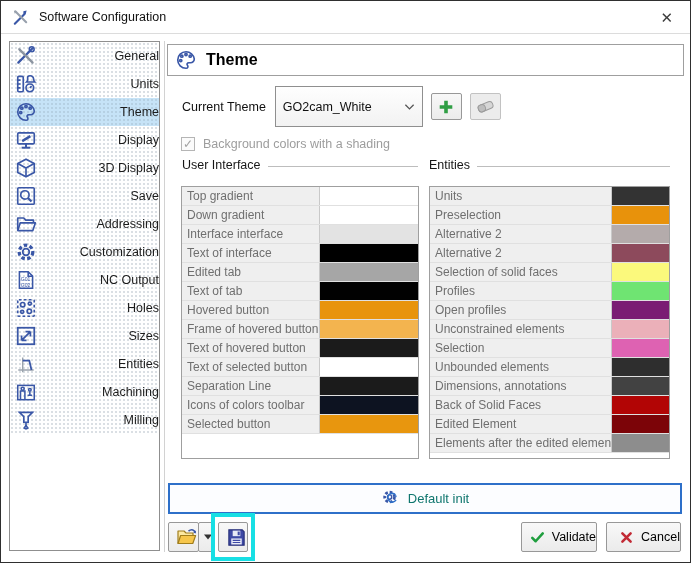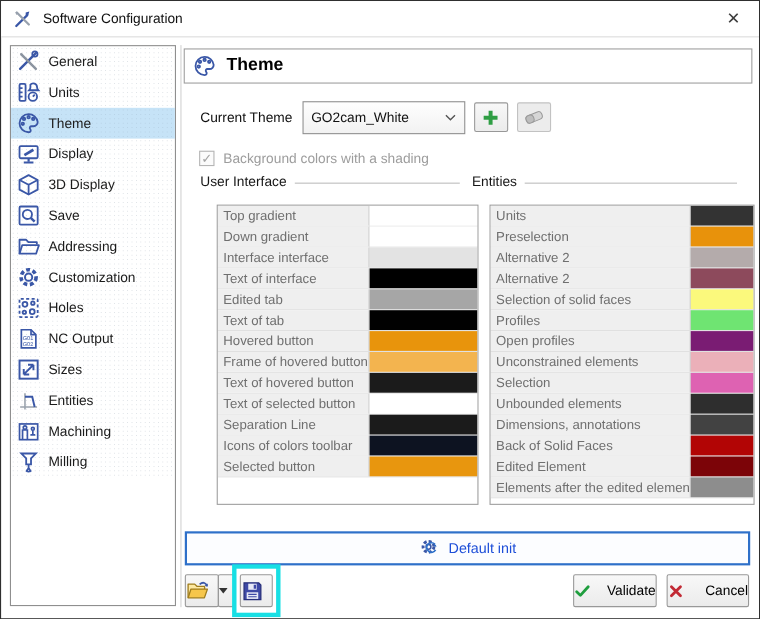--- a/index.html
+++ b/index.html
@@ -14,38 +14,38 @@
     padding:0 12px 0 10px;border-bottom:1px solid #dcdcdc;box-sizing:border-box;background:#fff;}
   .title-icon{width:19px;height:19px;}
   .title-text{margin-left:9px;font-size:12.5px;color:#101010;}
   .close-btn{margin-left:auto;font-size:15px;color:#3d3d3d;line-height:1;padding:2px 5px;}
 
   
   .sidebar{position:absolute;left:8px;top:40px;width:151px;height:510px;box-sizing:border-box;
     border:1px solid #8f8f8f;background:#fff;}
   .sidebar-items{background-image:radial-gradient(circle,#d8dde2 .7px,rgba(0,0,0,0) .8px);
     background-size:4px 4px;}
-  .side-item{height:28px;display:flex;align-items:center;padding-left:5px;gap:7px;}
+  .side-item{height:28px;display:flex;align-items:center;padding-left:5px;gap:7px;justify-content:space-between;}
   .side-item .icn{width:22px;height:22px;flex:0 0 auto;}
   .side-item.selected{background-color:#c6e3f7;
     background-image:radial-gradient(circle,#b4cfe2 .7px,rgba(0,0,0,0) .8px);background-size:4px 4px;}
   .side-label{font-size:12.5px;color:#1b1b1b;white-space:nowrap;}
 
   .vline{position:absolute;left:163px;top:40px;width:1px;height:511px;background:#d2d2d2;}
 
   
   .theme-header{position:absolute;left:166px;top:43px;width:517px;height:32px;box-sizing:border-box;
     border:1px solid #9f9f9f;display:flex;align-items:center;padding-left:7px;gap:9px;background:#fff;}
   .theme-header .icn{width:22px;height:22px;}
   .theme-title{font-size:16px;font-weight:bold;color:#000;}
 
   
   .ct-row{position:absolute;left:181px;top:92px;height:27px;display:flex;align-items:center;}
   .ct-label{font-size:12.5px;color:#101010;margin-right:9px;}
-  .select{width:148px;height:30px;box-sizing:border-box;border:1px solid #8f8f8f;
+  .select{width:148px;height:41px;box-sizing:border-box;border:1px solid #8f8f8f;
     background:linear-gradient(#fefefe,#f2f2f2);display:flex;align-items:center;padding:0 7px;}
   .select-value{font-size:12.5px;color:#101010;flex:1;}
   .sel-chev{width:11px;height:8px;}
   .btn-sq{width:31px;height:27px;margin-left:8px;box-sizing:border-box;border:1px solid #989898;
     background:linear-gradient(#f8f8f8,#ebebeb);border-radius:2px;
     display:flex;align-items:center;justify-content:center;}
   .btn-sq.disabled{background:#ececec;border-color:#c2c2c2;}
 
   
   .shading-row{position:absolute;left:180px;top:136px;display:flex;align-items:center;gap:8px;}
@@ -56,40 +56,40 @@
 
   
   .group-hd{position:absolute;top:157px;display:flex;align-items:center;}
   #group-ui{left:181px;width:236px;}
   #group-entities{left:428px;width:241px;}
   .group-title{font-size:12.5px;color:#161616;white-space:nowrap;}
   .group-line{flex:1;height:1px;background:#bdbdbd;margin-left:7px;margin-top:2px;}
 
   
   .color-list{position:absolute;top:185px;height:273px;box-sizing:border-box;border:1px solid #9f9f9f;
-    background:#fff;overflow:hidden;margin-left:16px;}
+    background:#fff;overflow:hidden;}
   #ui-list{left:180px;width:238px;}
   #entities-list{left:428px;width:241px;}
   .crow{height:19px;display:flex;border-bottom:1px solid #e0e0e0;box-sizing:border-box;}
   .clabel{flex:1;background:#efefef;border-right:1px solid #c9c9c9;font-size:12px;color:#6f6f6f;
     line-height:18px;padding-left:5px;white-space:nowrap;overflow:hidden;}
   .cswatch{flex:0 0 auto;}
   #ui-list .cswatch{width:98px;}
   #entities-list .cswatch{width:57px;}
 
   
   .default-init{position:absolute;left:167px;top:482px;width:514px;height:31px;box-sizing:border-box;
     border:2px solid #2e70c9;background:#fcfdff;display:flex;align-items:center;justify-content:center;gap:8px;}
   .default-init .icn{width:19px;height:19px;}
-  .di-label{font-size:13px;color:#1d4ed8;}
+  .di-label{font-size:13px;color:#0f766e;}
 
   
   .btn{position:absolute;box-sizing:border-box;border:1px solid #989898;
     background:linear-gradient(#f8f8f8,#ebebeb);border-radius:2px;
-    display:flex;align-items:center;justify-content:space-between;}
+    display:flex;align-items:center;justify-content:flex-end;}
   .folder-btn{left:167px;top:521px;width:31px;height:30px;}
   .folder-btn .icn{width:22px;height:20px;}
   .folder-arrow{left:197px;top:521px;width:15px;height:30px;}
   .folder-arrow .icn{width:8px;height:6px;}
   .cyan-box{position:absolute;left:210px;top:512px;width:44px;height:48px;box-sizing:border-box;
     border:4px solid #17dfe4;}
   .save-btn{left:217px;top:521px;width:30px;height:30px;}
   .save-btn .icn{width:21px;height:21px;}
   .validate-btn{left:520px;top:521px;width:76px;height:30px;gap:7px;font-size:12.5px;color:#000;}
   .cancel-btn{left:605px;top:521px;width:75px;height:30px;gap:7px;font-size:12.5px;color:#000;}
@@ -193,40 +193,40 @@
           <span class="icn">
             <svg viewBox="0 0 20 20" fill="none" stroke="#3a57a7">
               <circle cx="10" cy="10" r="6.2" stroke-width="3" stroke-dasharray="3.2 2.2"></circle>
               <circle cx="10" cy="10" r="3" stroke-width="1.6"></circle>
             </svg>
           </span>
           <span class="side-label">Customization</span>
         </div>
         <div class="side-item">
           <span class="icn">
+            <svg viewBox="0 0 20 20" fill="none" stroke="#3a57a7" stroke-width="1.4">
+              <path d="M4 2.5 h8 l4 4 V17.5 H4 z"></path>
+              <path d="M12 2.5 V6.5 h4"></path>
+              <text x="5.2" y="11" font-size="4.6" fill="#3a57a7" stroke="none" font-family="sans-serif">G01</text>
+              <text x="5.2" y="16" font-size="4.6" fill="#3a57a7" stroke="none" font-family="sans-serif">G02</text>
+            </svg>
+          </span>
+          <span class="side-label">NC Output</span>
+        </div>
+        <div class="side-item">
+          <span class="icn">
             <svg viewBox="0 0 20 20" fill="none" stroke="#3a57a7" stroke-width="1.5">
               <rect x="2.5" y="2.5" width="15" height="15" rx="1" stroke-dasharray="2.5 2"></rect>
               <circle cx="7" cy="7" r="2"></circle>
               <circle cx="13.5" cy="6" r="1.4"></circle>
               <circle cx="6.5" cy="13.5" r="1.4"></circle>
               <circle cx="13" cy="13" r="2"></circle>
             </svg>
           </span>
           <span class="side-label">Holes</span>
-        </div>
-        <div class="side-item">
-          <span class="icn">
-            <svg viewBox="0 0 20 20" fill="none" stroke="#3a57a7" stroke-width="1.4">
-              <path d="M4 2.5 h8 l4 4 V17.5 H4 z"></path>
-              <path d="M12 2.5 V6.5 h4"></path>
-              <text x="5.2" y="11" font-size="4.6" fill="#3a57a7" stroke="none" font-family="sans-serif">G01</text>
-              <text x="5.2" y="16" font-size="4.6" fill="#3a57a7" stroke="none" font-family="sans-serif">G02</text>
-            </svg>
-          </span>
-          <span class="side-label">NC Output</span>
         </div>
         <div class="side-item">
           <span class="icn">
             <svg viewBox="0 0 20 20" fill="none" stroke="#3a57a7" stroke-width="1.6">
               <rect x="2.5" y="2.5" width="15" height="15"></rect>
               <path d="M6 14 L14 6 M14 6 h-4.5 M14 6 v4.5 M6 14 h4.5 M6 14 v-4.5"></path>
             </svg>
           </span>
           <span class="side-label">Sizes</span>
         </div>

